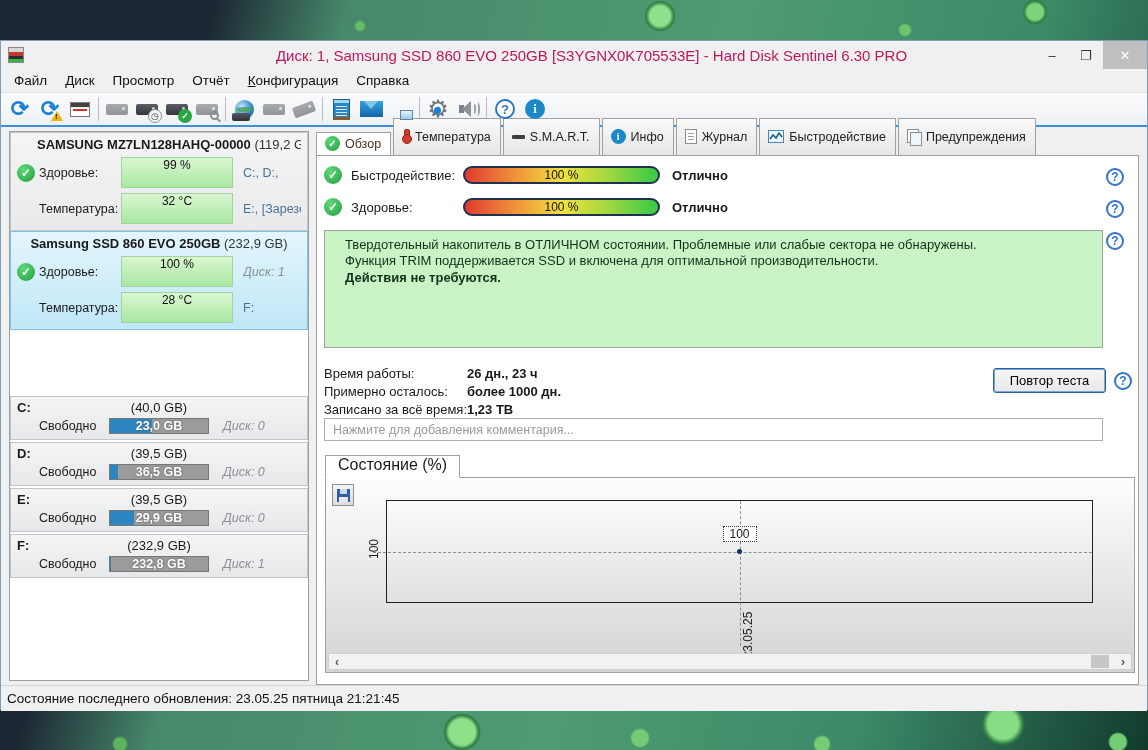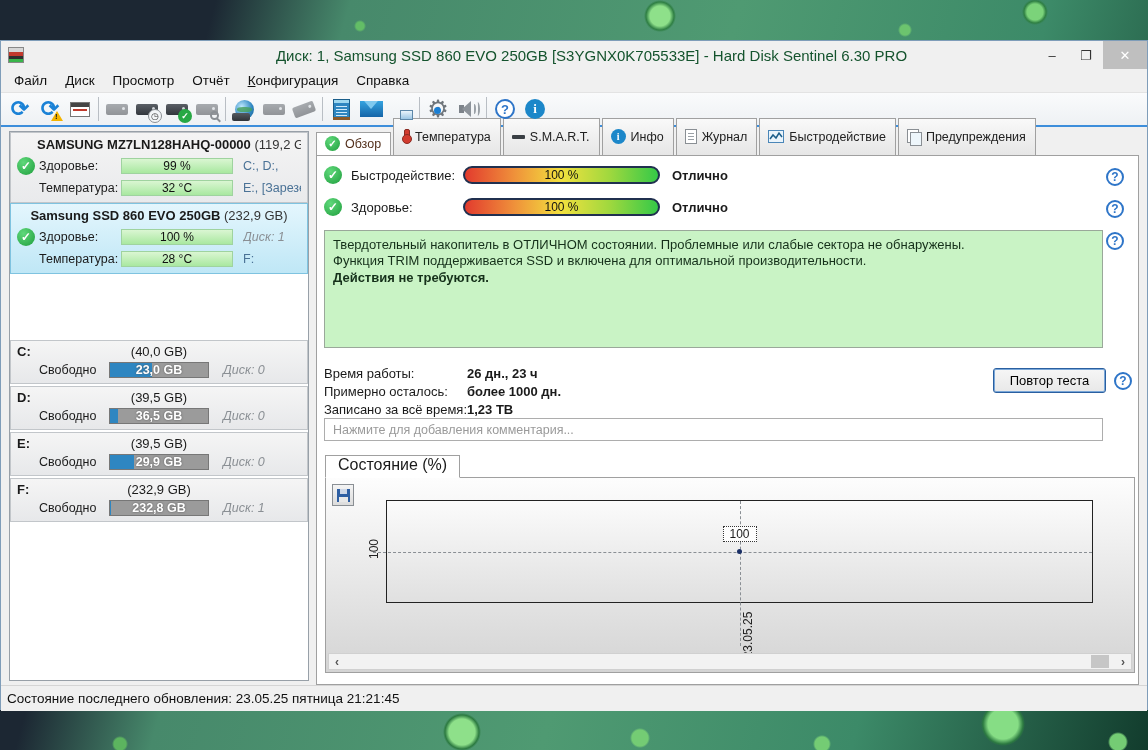--- a/index.html
+++ b/index.html
@@ -24,21 +24,21 @@
 
   
   .window {
     position:absolute; left:0; top:40px; width:1148px; height:670px;
     background:#f0f0f0; border:1px solid #7f9db9;
     font-size:13px; color:#1a1a1a;
   }
 
   .titlebar { height:28px; display:flex; align-items:center; position:relative; }
   .app-icon { width:16px; height:16px; margin-left:7px; position:relative; background:linear-gradient(180deg,#d7d7d7 0 4px,#c23a2e 4px 8px,#2f2f2f 8px 11px,#39b54a 11px 16px); border:1px solid #888; }
-  .title-text { position:absolute; left:0; right:0; text-align:center; font-size:15px; color:#14532d;padding-left:35px; }
+  .title-text { position:absolute; left:0; right:0; text-align:center; font-size:15px; color:#be185d;padding-left:35px; }
   .win-controls { margin-left:auto; display:flex; height:100%; align-items:stretch; z-index:2; }
   .win-btn { width:34px; display:flex; align-items:center; justify-content:center; font-size:13px; color:#333; cursor:default; }
   .win-btn.close { background:#bfbfbf; color:#fff; width:44px; }
 
   .menubar { height:24px; display:flex; align-items:center; background:#f0f0f0; padding-left:4px; border-bottom:1px solid #e3e3e3; }
   .menu-item { padding:3px 9px; font-size:13.5px; color:#111; }
   .menu-item u { text-decoration:underline; }
 
   .toolbar { height:34px; display:flex; align-items:center; background:linear-gradient(180deg,#fafbfc,#eef1f4); padding-left:4px; border-bottom:2px solid #3d8edb; }
   .tbtn { width:30px; height:28px; display:flex; align-items:center; justify-content:center; position:relative; }
@@ -87,21 +87,21 @@
   .drive-card { border:1px solid #c2c6ca; background:linear-gradient(180deg,#f4f4f4,#e9eaec); margin:0; padding:4px 6px 6px 6px; }
   .drive-card.selected { background:linear-gradient(180deg,#e4f6fd,#bfe7f6); border:1px solid #7fc3e0; }
   .drive-title { white-space:nowrap; overflow:hidden; font-size:13px; padding-left:20px; }
   .drive-card.selected .drive-title { text-align:center; padding-left:0; }
   .drive-title .nm { font-weight:bold; }
   .drive-title .sz { color:#333; }
   .drive-row { display:flex; align-items:center; margin-top:5px; white-space:nowrap; overflow:hidden; }
   .drive-row .chk { width:18px; height:18px; border-radius:50%; background:radial-gradient(circle at 35% 30%,#5fd87a,#1f9e3d); color:#fff; font-size:12px; font-weight:bold; display:flex; align-items:center; justify-content:center; margin-right:4px; flex:0 0 18px; }
   .drive-row .chk-sp { width:22px; flex:0 0 22px; }
   .drive-row .lbl { width:82px; flex:0 0 82px; font-size:12.5px; }
-  .hbar { width:112px; flex:0 0 112px; height:16px; border:1px solid #9fd39f; background:linear-gradient(180deg,#daf6d2,#a9e8a0); text-align:center; font-size:12px; line-height:15px; color:#111; }
+  .hbar { width:112px; flex:0 0 112px; height:31px; border:1px solid #9fd39f; background:linear-gradient(180deg,#daf6d2,#a9e8a0); text-align:center; font-size:12px; line-height:15px; color:#111; }
   .drive-row .right { margin-left:10px; font-size:12.5px; color:#4a7296; overflow:hidden; }
   .drive-row .right.it { font-style:italic; color:#8a8f94; }
 
   .part-card { border:1px solid #c2c6ca; background:linear-gradient(180deg,#f5f5f5,#e7e8ea); padding:3px 6px 5px 6px; margin-top:2px; }
   .part-top { display:flex; font-size:13px; }
   .part-top .lt { font-weight:bold; width:80px; }
   .part-top .sz { flex:1; text-align:center; }
   .part-top .sp { width:80px; }
   .part-row { display:flex; align-items:center; margin-top:3px; }
   .part-row .fl { width:62px; margin-left:22px; font-size:12.5px; }
@@ -132,21 +132,21 @@
 
   .main-panel { position:relative; flex:1; background:#fff; border:1px solid #a0a0a0; }
   .m-row { position:absolute; display:flex; align-items:center; }
   .m-chk { width:18px; height:18px; border-radius:50%; background:radial-gradient(circle at 35% 30%,#5fd87a,#1f9e3d); color:#fff; font-size:12px; font-weight:bold; display:flex; align-items:center; justify-content:center; margin-right:9px; }
   .m-lbl { width:112px; font-size:13px; }
   .gradbar { width:197px; height:18px; border:2px solid #20304f; border-radius:9px; background:linear-gradient(90deg,#e23b2e 0%,#ef8f3a 25%,#f2e13e 50%,#9fd83e 75%,#35c948 100%); text-align:center; font-size:12px; line-height:14px; color:#111; }
   .m-status { margin-left:12px; font-weight:bold; font-size:13px; }
   .help-s { width:18px; height:18px; border-radius:50%; border:2px solid #2e75c8; color:#2e75c8; font-weight:bold; font-size:12px; display:flex; align-items:center; justify-content:center; background:#fff; }
   .m-help { position:absolute; }
 
-  .greenbox { position:absolute; left:7px; top:74px; width:779px; height:118px; background:#c9f3c5; border:1px solid #9aa89a; padding:6px 8px; font-size:13px; color:#15301a; line-height:1.25; }
+  .greenbox { position:absolute; left:7px; top:74px; width:779px; height:118px; background:#c9f3c5; border:1px solid #9aa89a; padding:6px 20px; font-size:13px; color:#15301a; line-height:1.25; }
   .greenbox .act { font-weight:bold; }
 
   .stat-lbl { position:absolute; left:7px; font-size:13px; }
   .stat-val { position:absolute; left:150px; font-size:13px; font-weight:bold; }
 
   .retest { position:absolute; left:676px; top:212px; width:113px; height:25px; background:linear-gradient(180deg,#f6f6f6,#e8e8e8); border:1px solid #2a5fa0; border-radius:3px; box-shadow:0 0 0 1px #7aa7d8 inset; font-size:13px; font-family:"Liberation Sans",sans-serif; }
 
   .comment { position:absolute; left:7px; top:262px; width:779px; height:23px; border:1px solid #adadad; padding:0 8px; font-size:12.5px; font-family:"Liberation Sans",sans-serif; color:#333; }
   .comment::placeholder { color:#9a9a9a; }
 

